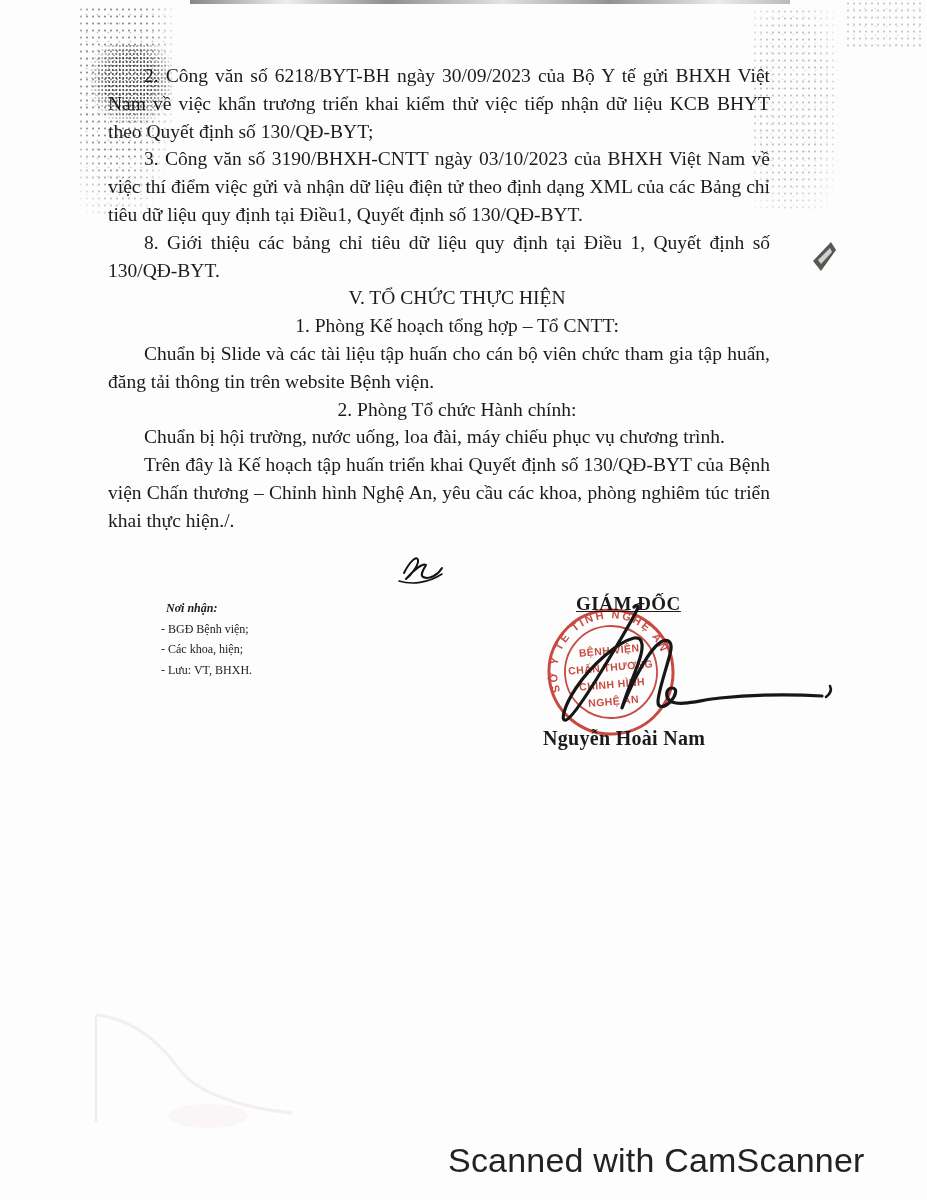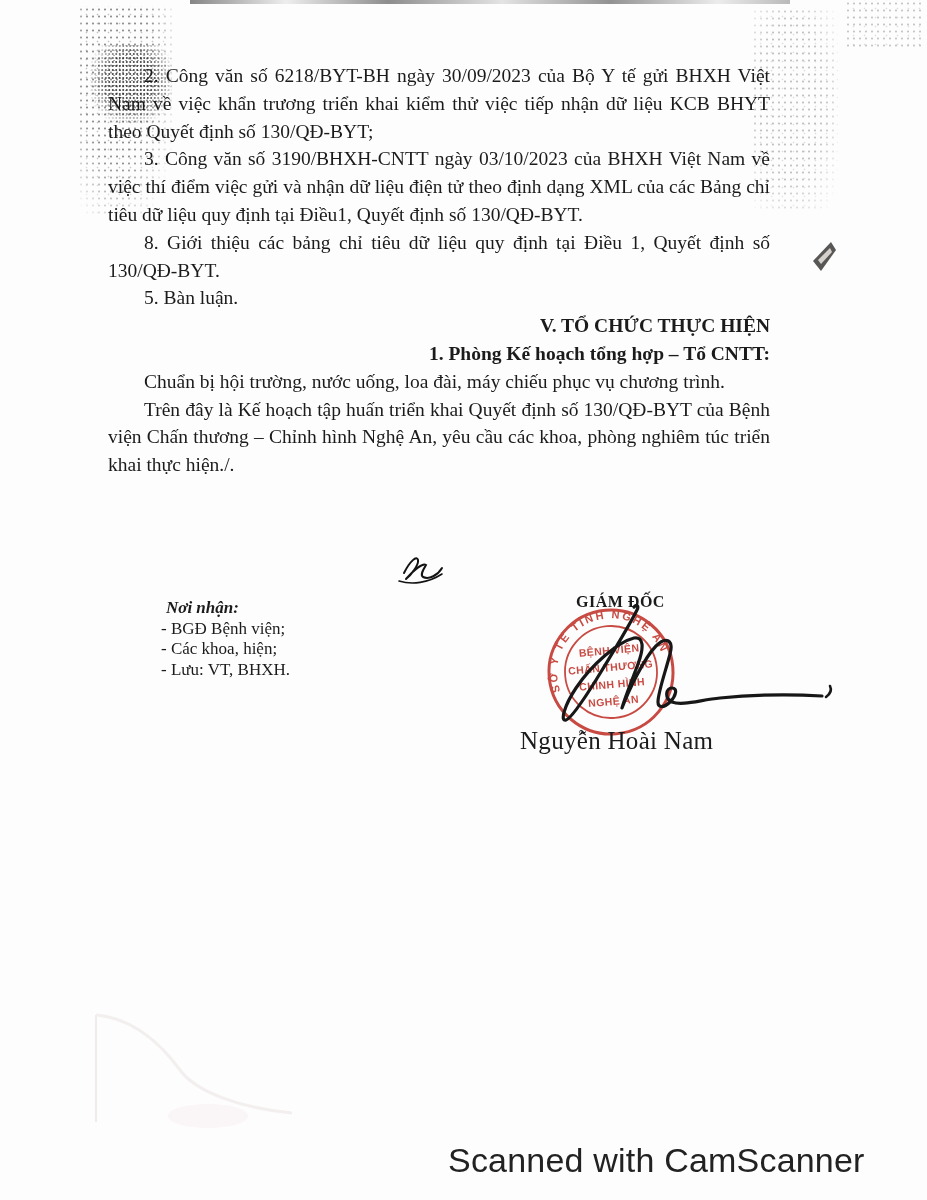--- a/index.html
+++ b/index.html
@@ -43,44 +43,44 @@
   
   #doc-body{
     position:absolute;left:108px;top:62px;width:662px;
   }
   #doc-body p.para{
     margin:0;
     font-size:19.5px;line-height:27.8px;
     text-align:justify;text-indent:36px;
     color:#1b1b1b;
   }
-  #doc-body p.para.bold{font-weight:bold;text-align:right;}
+  #doc-body p.para.bold{font-weight:normal;text-align:center;}
   #flourish{position:absolute;left:392px;top:551px;}
   
-  #recipients{position:absolute;left:161px;top:598px;font-size:17px;line-height:20.5px;}
+  #recipients{position:absolute;left:161px;top:598px;font-size:12px;line-height:20.5px;}
   #recipients .rc-title{font-weight:bold;font-style:italic;margin-left:5px;}
   #director-title{
     position:absolute;left:576px;top:593px;
-    font-size:16px;font-weight:bold;letter-spacing:.5px;
+    font-size:19px;font-weight:bold;letter-spacing:.5px;text-decoration:underline;
   }
   #stamp{position:absolute;left:545px;top:606px;opacity:.9;mix-blend-mode:multiply;transform:rotate(-5deg);}
   .stamp-ring{fill:none;stroke:#c4372e;stroke-width:3;}
   .stamp-ring.thin{stroke-width:1.8;}
   .stamp-ring-text{
     font-family:"Liberation Sans",sans-serif;font-size:11px;font-weight:bold;
     fill:#c4372e;letter-spacing:2.2px;
   }
   .stamp-line{
     font-family:"Liberation Sans",sans-serif;font-size:10.5px;font-weight:bold;
     fill:#c4372e;text-anchor:middle;letter-spacing:.4px;
   }
   #signature{position:absolute;left:540px;top:596px;}
   #signer-name{
-    position:absolute;left:520px;top:727px;
-    font-size:25px;font-weight:normal;letter-spacing:.3px;
+    position:absolute;left:543px;top:727px;
+    font-size:20px;font-weight:bold;letter-spacing:.3px;
   }
   
   #watermark{
     position:absolute;left:448px;top:1141px;
     font-family:"Liberation Sans",sans-serif;
     font-size:34px;color:#222;letter-spacing:.2px;
   }
 </style>
 </head>
 <body>
@@ -101,23 +101,24 @@
   <svg id="crease" width="212" height="135" viewBox="0 0 212 135">
     <path d="M 8,15 L 8,122" stroke="#f0ecec" stroke-width="2" fill="none"></path>
     <path d="M 8,15 C 42,18 70,40 92,70 C 108,92 152,108 204,113" stroke="#f3efef" stroke-width="3" fill="none"></path>
     <ellipse cx="120" cy="116" rx="40" ry="12" fill="rgba(236,212,218,0.18)"></ellipse>
   </svg>
 
   <div id="doc-body">
       <p class="para">2. Công văn số 6218/BYT-BH ngày 30/09/2023 của Bộ Y tế gửi BHXH Việt Nam về việc khẩn trương triển khai kiểm thử việc tiếp nhận dữ liệu KCB BHYT theo Quyết định số 130/QĐ-BYT;</p>
       <p class="para">3. Công văn số 3190/BHXH-CNTT ngày 03/10/2023 của BHXH Việt Nam về việc thí điểm việc gửi và nhận dữ liệu điện tử theo định dạng XML của các Bảng chỉ tiêu dữ liệu quy định tại Điều1, Quyết định số 130/QĐ-BYT.</p>
       <p class="para">8. Giới thiệu các bảng chỉ tiêu dữ liệu quy định tại Điều 1, Quyết định số 130/QĐ-BYT.</p>
-      <p class="para">5. Bàn luận.</p>
       <p class="para bold">V. TỔ CHỨC THỰC HIỆN</p>
       <p class="para bold">1. Phòng Kế hoạch tổng hợp – Tổ CNTT:</p>
+      <p class="para">Chuẩn bị Slide và các tài liệu tập huấn cho cán bộ viên chức tham gia tập huấn, đăng tải thông tin trên website Bệnh viện.</p>
+      <p class="para bold">2. Phòng Tổ chức Hành chính:</p>
       <p class="para">Chuẩn bị hội trường, nước uống, loa đài, máy chiếu phục vụ chương trình.</p>
       <p class="para">Trên đây là Kế hoạch tập huấn triển khai Quyết định số 130/QĐ-BYT của Bệnh viện Chấn thương – Chỉnh hình Nghệ An, yêu cầu các khoa, phòng nghiêm túc triển khai thực hiện./.</p>
     </div>
 
   <svg id="flourish" width="52" height="34" viewBox="0 0 52 34">
     <path d="M 12,22 C 18,10 25,4 26,9 C 27,14 19,24 14,28 M 14,28 C 23,18 31,12 34,14 C 31,19 28,24 31,26 C 37,29 46,24 50,17" stroke="#131313" stroke-width="2" fill="none" stroke-linecap="round"></path>
     <path d="M 7,30 C 20,34 36,32 50,23" stroke="#131313" stroke-width="1.6" fill="none" stroke-linecap="round"></path>
   </svg>
 
   <div id="recipients">

